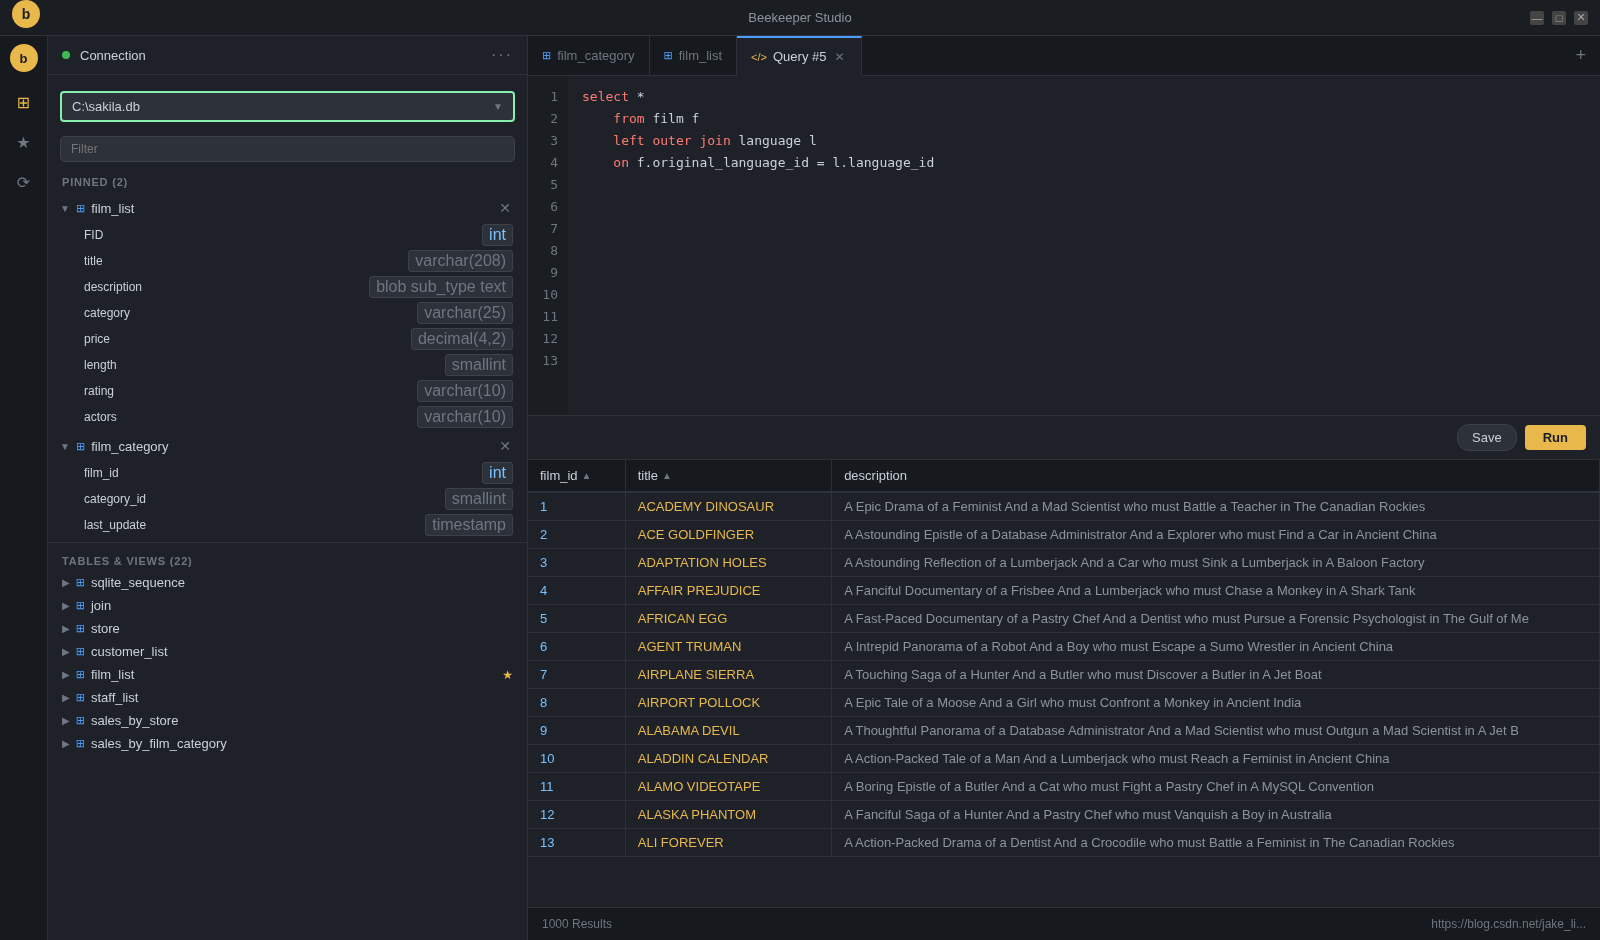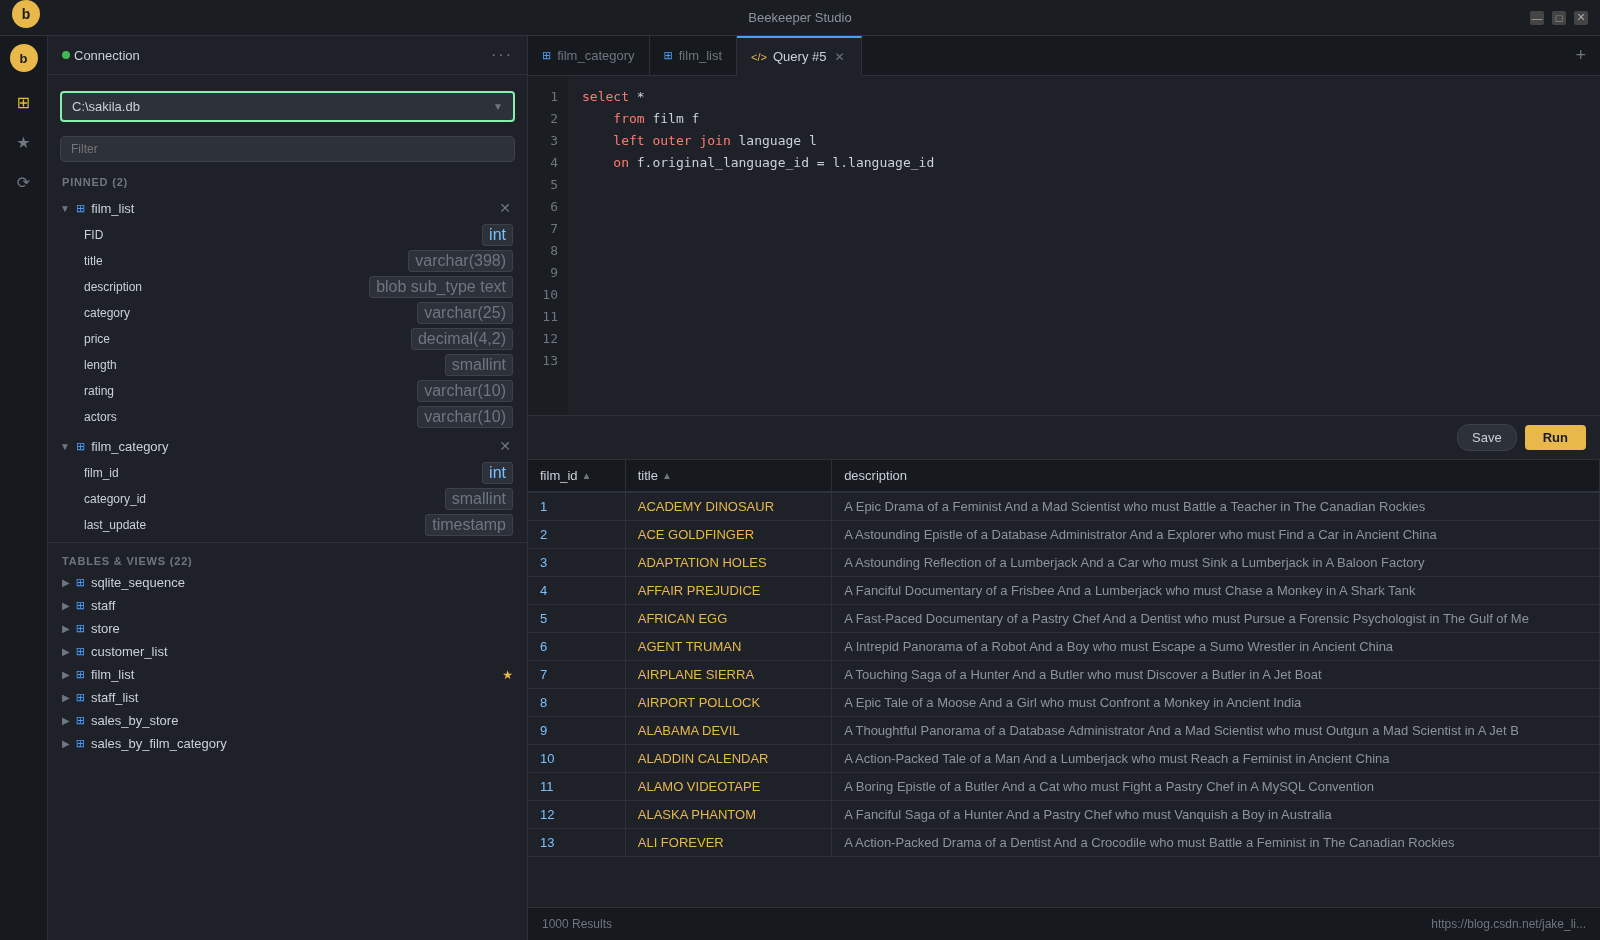--- a/index.html
+++ b/index.html
@@ -89,21 +89,21 @@
       padding: 10px 14px;
       display: flex;
       align-items: center;
       justify-content: space-between;
       border-bottom: 1px solid #2d3139;
       flex-shrink: 0;
     }
     .connection-label {
       display: flex;
       align-items: center;
-      gap: 4px;
+      gap: 10px;
       font-size: 13px;
       color: #c9d1d9;
     }
     .conn-dot { width: 8px; height: 8px; border-radius: 50%; background: #3fb950; }
     .sidebar-more { color: #6e7681; cursor: pointer; font-size: 16px; letter-spacing: 2px; }
     .sidebar-content { flex: 1; overflow-y: auto; padding: 8px 0; }
     .sidebar-content::-webkit-scrollbar { width: 4px; }
     .sidebar-content::-webkit-scrollbar-thumb { background: #444; border-radius: 2px; }
 
     
@@ -406,21 +406,21 @@
           <span class="table-group-icon">⊞</span>
           <span class="table-group-name">film_list</span>
           <span class="table-close">✕</span>
         </div>
         <div class="column-row">
           <span class="col-name">FID</span>
           <span class="col-type int-type">int</span>
         </div>
         <div class="column-row">
           <span class="col-name">title</span>
-          <span class="col-type">varchar(398)</span>
+          <span class="col-type">varchar(208)</span>
         </div>
         <div class="column-row">
           <span class="col-name">description</span>
           <span class="col-type">blob sub_type text</span>
         </div>
         <div class="column-row">
           <span class="col-name">category</span>
           <span class="col-type">varchar(25)</span>
         </div>
         <div class="column-row">
@@ -469,21 +469,21 @@
       <div class="section-header">TABLES &amp; VIEWS (22)</div>
 
       <div class="table-list-item">
         <span class="chevron-icon">▶</span>
         <span class="table-list-icon">⊞</span>
         <span class="table-list-name">sqlite_sequence</span>
       </div>
       <div class="table-list-item">
         <span class="chevron-icon">▶</span>
         <span class="table-list-icon">⊞</span>
-        <span class="table-list-name">staff</span>
+        <span class="table-list-name">join</span>
       </div>
       <div class="table-list-item">
         <span class="chevron-icon">▶</span>
         <span class="table-list-icon">⊞</span>
         <span class="table-list-name">store</span>
       </div>
       <div class="table-list-item">
         <span class="chevron-icon">▶</span>
         <span class="table-list-icon">⊞</span>
         <span class="table-list-name">customer_list</span>

